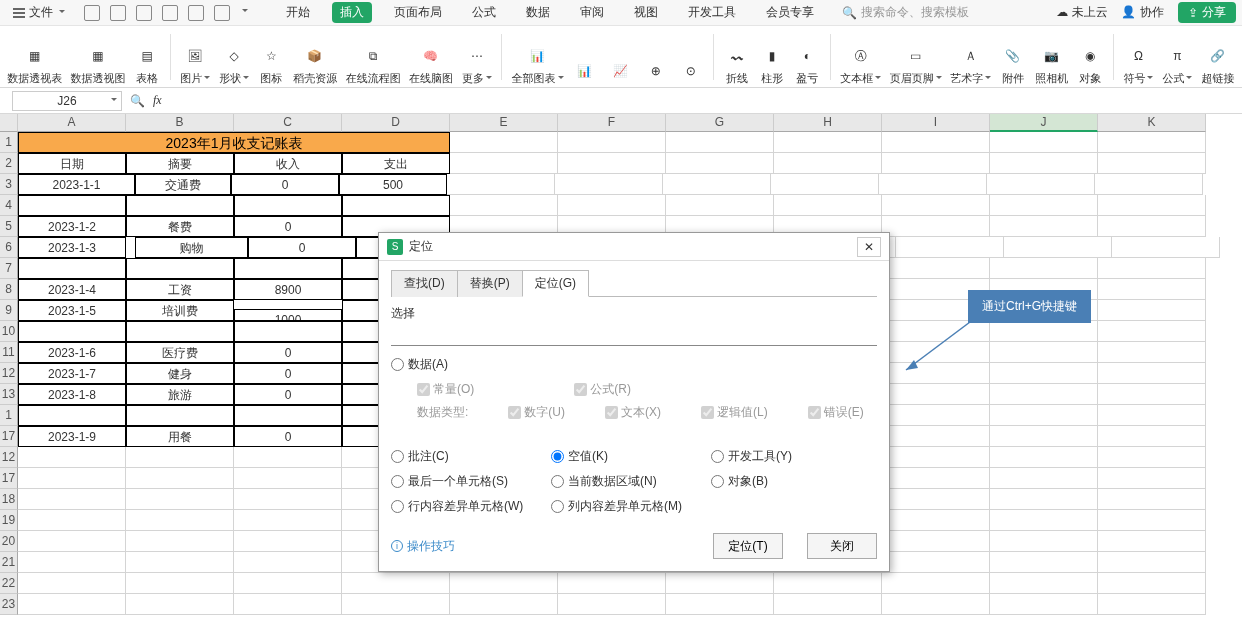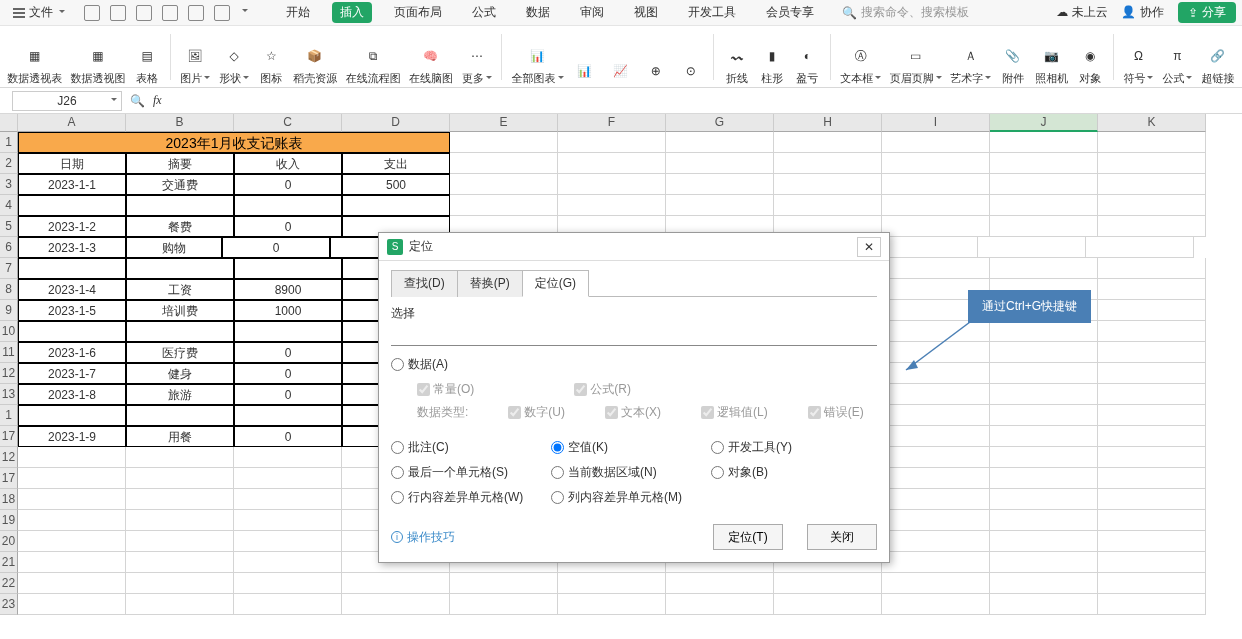--- a/index.html
+++ b/index.html
@@ -292,22 +292,22 @@
         <div class="cell hdr-cell" style="width: 108px;">支出</div>
         <div class="cell" style="width: 108px;"></div>
         <div class="cell" style="width: 108px;"></div>
         <div class="cell" style="width: 108px;"></div>
         <div class="cell" style="width: 108px;"></div>
         <div class="cell" style="width: 108px;"></div>
         <div class="cell" style="width: 108px;"></div>
         <div class="cell" style="width: 108px;"></div>
       </div>
       <div class="row">
-        <div class="cell tbl-cell" style="width: 108px;">2023-1-1</div>
-        <div class="cell tbl-cell" style="width: 108px;">交通费</div>
+        <div class="cell tbl-cell" style="width: 117px;">2023-1-1</div>
+        <div class="cell tbl-cell" style="width: 96px;">交通费</div>
         <div class="cell tbl-cell" style="width: 108px;">0</div>
         <div class="cell tbl-cell" style="width: 108px;">500</div>
         <div class="cell" style="width: 108px;"></div>
         <div class="cell" style="width: 108px;"></div>
         <div class="cell" style="width: 108px;"></div>
         <div class="cell" style="width: 108px;"></div>
         <div class="cell" style="width: 108px;"></div>
         <div class="cell" style="width: 108px;"></div>
         <div class="cell" style="width: 108px;"></div>
       </div>
@@ -332,21 +332,21 @@
         <div class="cell" style="width: 108px;"></div>
         <div class="cell" style="width: 108px;"></div>
         <div class="cell" style="width: 108px;"></div>
         <div class="cell" style="width: 108px;"></div>
         <div class="cell" style="width: 108px;"></div>
         <div class="cell" style="width: 108px;"></div>
         <div class="cell" style="width: 108px;"></div>
       </div>
       <div class="row">
         <div class="cell tbl-cell" style="width: 108px;">2023-1-3</div>
-        <div class="cell tbl-cell" style="width: 96px;">购物</div>
+        <div class="cell tbl-cell" style="width: 113px; margin-left: 9px;">购物</div>
         <div class="cell tbl-cell" style="width: 108px;">0</div>
         <div class="cell tbl-cell" style="width: 108px;"></div>
         <div class="cell" style="width: 108px;"></div>
         <div class="cell" style="width: 108px;"></div>
         <div class="cell" style="width: 108px;"></div>
         <div class="cell" style="width: 108px;"></div>
         <div class="cell" style="width: 108px;"></div>
         <div class="cell" style="width: 108px;"></div>
         <div class="cell" style="width: 108px;"></div>
       </div>
@@ -372,21 +372,21 @@
         <div class="cell" style="width: 108px;"></div>
         <div class="cell" style="width: 108px;"></div>
         <div class="cell" style="width: 108px;"></div>
         <div class="cell" style="width: 108px;"></div>
         <div class="cell" style="width: 108px;"></div>
         <div class="cell" style="width: 108px;"></div>
       </div>
       <div class="row">
         <div class="cell tbl-cell" style="width: 108px;">2023-1-5</div>
         <div class="cell tbl-cell" style="width: 108px;">培训费</div>
-        <div class="cell tbl-cell" style="width: 108px;">1000</div>
+        <div class="cell tbl-cell" style="width: 108px; margin-top: 9px;">1000</div>
         <div class="cell tbl-cell" style="width: 108px;"></div>
         <div class="cell" style="width: 108px;"></div>
         <div class="cell" style="width: 108px;"></div>
         <div class="cell" style="width: 108px;"></div>
         <div class="cell" style="width: 108px;"></div>
         <div class="cell" style="width: 108px;"></div>
         <div class="cell" style="width: 108px;"></div>
         <div class="cell" style="width: 108px;"></div>
       </div>
       <div class="row">
@@ -617,21 +617,21 @@
           </label>
         <label>
             <input type="checkbox" checked="" disabled="" style="">
             <span>逻辑值(L)</span>
           </label>
         <label>
             <input type="checkbox" checked="" disabled="" style="">
             <span>错误(E)</span>
           </label>
       </div>
-      <div class="radio-row" style="margin-top:18px;">
+      <div class="radio-row" style="margin-top:27px;">
         <label class="radio-item">
             <input type="radio" name="g" style="">
             <span>批注(C)</span>
           </label>
         <label class="radio-item">
             <input type="radio" name="g" checked="" style="">
             <span>空值(K)</span>
           </label>
         <label class="radio-item">
             <input type="radio" name="g" style="">

